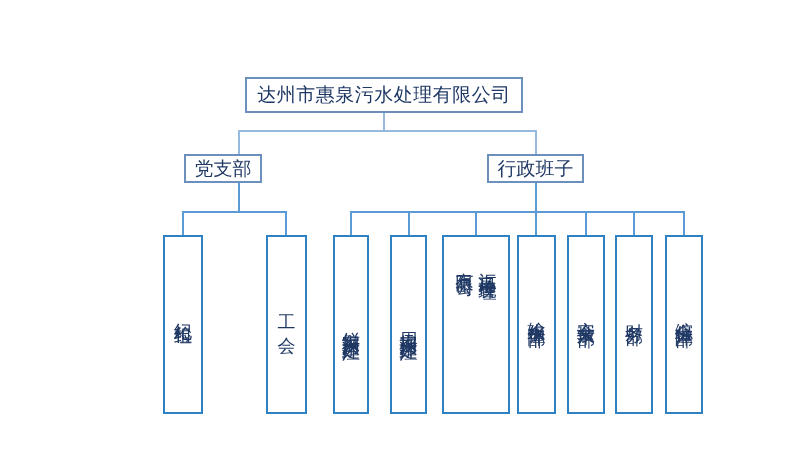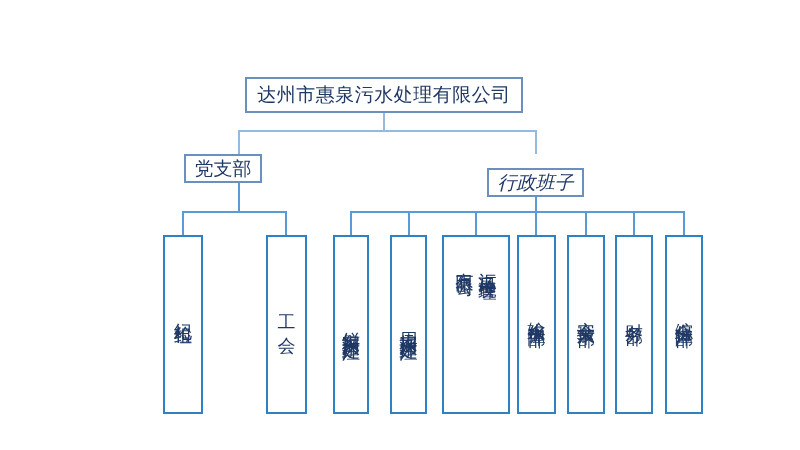--- a/index.html
+++ b/index.html
@@ -45,21 +45,21 @@
   .hbox {
     border: 2px solid var(--box-border-level1, #6c90bd);
     white-space: nowrap;
   }
   .root-box {
     left: 245px; top: 77px; width: 278px; height: 36px;
     font-size: 19px;
     letter-spacing: 0.5px;
   }
   .party-box { left: 184px; top: 154px; width: 78px; height: 29px; font-size: 19px; }
-  .admin-box { left: 487px; top: 168px; width: 97px; height: 29px; font-size: 19px; font-style: italic; }
+  .admin-box { left: 487px; top: 154px; width: 97px; height: 29px; font-size: 19px; }
   .vbox {
     top: 235px;
     height: 179px;
     border: 2px solid var(--box-border-level3, #2e82c4);
   }
   .vtext {
     writing-mode: vertical-rl;
     text-orientation: upright;
     font-size: 18px;
     letter-spacing: 2px;

